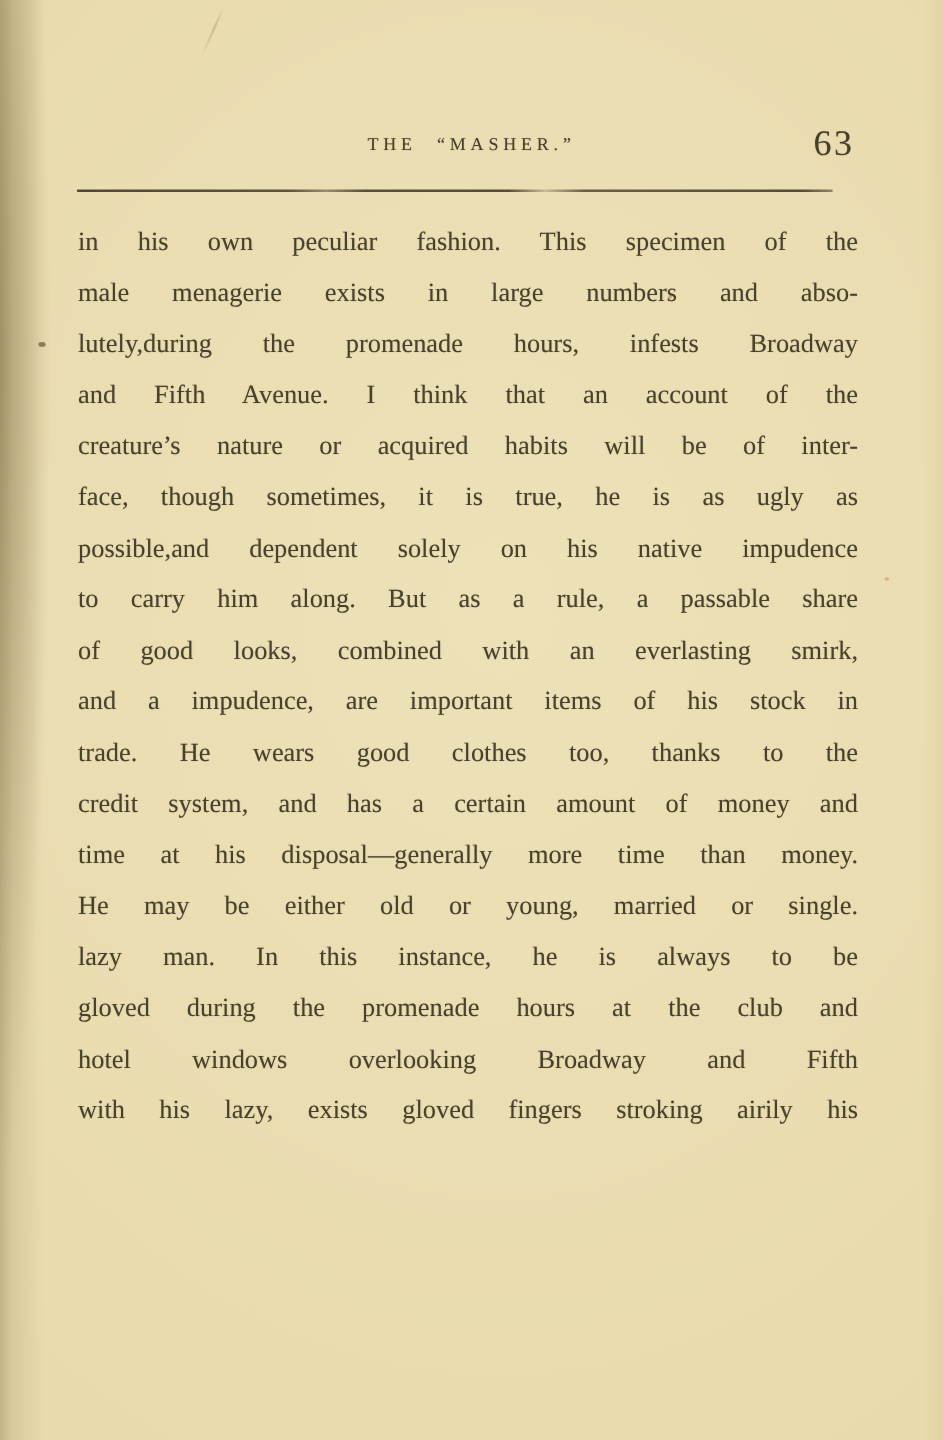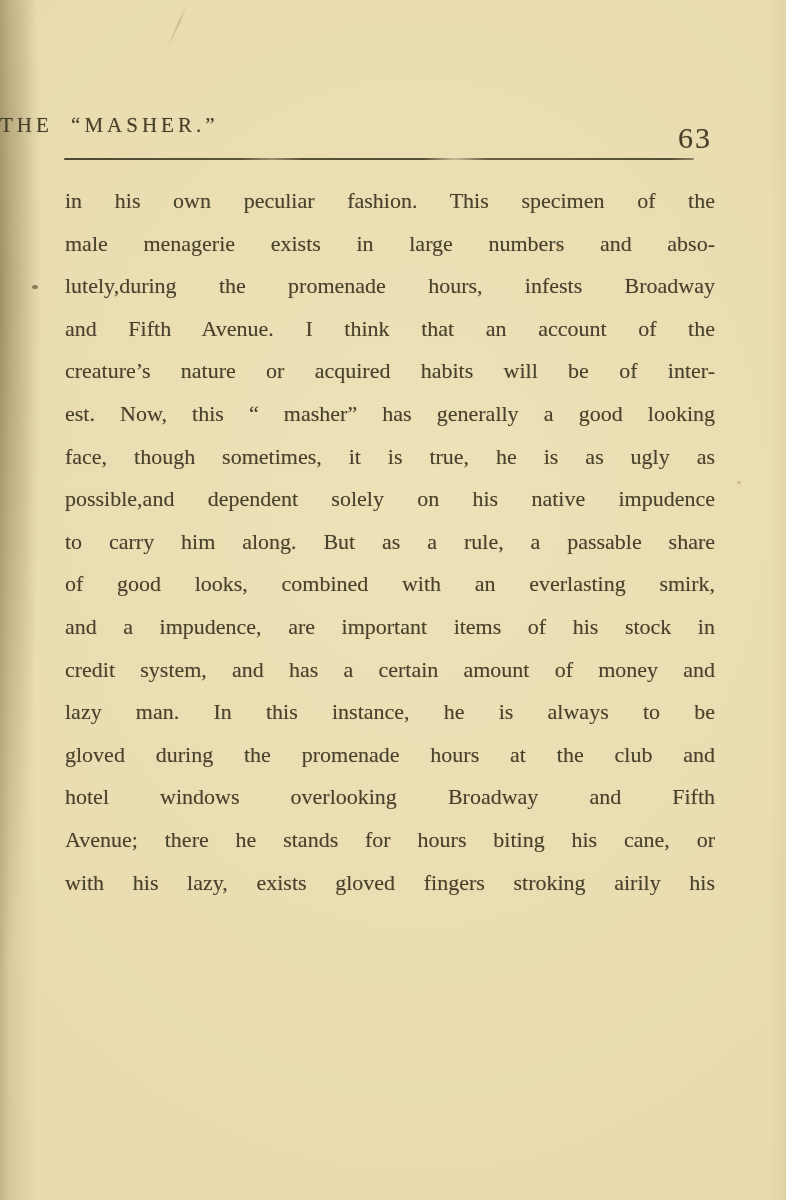--- a/index.html
+++ b/index.html
@@ -21,37 +21,36 @@
       radial-gradient(ellipse 120% 95% at 53% 42%, rgba(255,250,226,0.22), rgba(0,0,0,0) 72%),
       #e8daac;
   }
 
   
   .running-title {
     position: absolute;
     top: 113px;
     left: 0;
     width: 100%;
-    text-align: left;
-    font-size: 21px;
+    text-align: center;
+    font-size: 15px;
     letter-spacing: 4px;
     word-spacing: 9px;
     color: #473f29;
     text-shadow: 0 0 1px rgba(70,62,40,0.35);
     white-space: nowrap;
   }
   .page-number {
     position: absolute;
     top: 103px;
     right: 74px;
     font-size: 30px;
     letter-spacing: 2px;
     color: #473f29;
     text-shadow: 0 0 1px rgba(70,62,40,0.35);
-    margin-top: 18px;
   }
   .header-rule {
     position: absolute;
     top: 158px;
     left: 64px;
     width: 630px;
     height: 2px;
     border-radius: 1px;
     background: linear-gradient(90deg,
       rgba(72,64,42,0.95) 0%,
@@ -117,27 +116,28 @@
   <div class="running-title">THE “MASHER.”</div>
   <div class="page-number">63</div>
   <div class="header-rule"></div>
 
   <div class="body-text">
     <div class="line">in his own peculiar fashion. This specimen of the</div>
     <div class="line">male menagerie exists in large numbers and abso-</div>
     <div class="line">lutely,during the promenade hours, infests Broadway</div>
     <div class="line">and Fifth Avenue. I think that an account of the</div>
     <div class="line">creature’s nature or acquired habits will be of inter-</div>
-    <div class="line">est. Now, this “ masher” has generally a good looking</div>
     <div class="line">face, though sometimes, it is true, he is as ugly as</div>
     <div class="line">possible,and dependent solely on his native impudence</div>
     <div class="line">to carry him along. But as a rule, a passable share</div>
     <div class="line">of good looks, combined with an everlasting smirk,</div>
     <div class="line">and a impudence, are important items of his stock in</div>
+    <div class="line">trade. He wears good clothes too, thanks to the</div>
     <div class="line">credit system, and has a certain amount of money and</div>
+    <div class="line">time at his disposal—generally more time than money.</div>
+    <div class="line">He may be either old or young, married or single.</div>
     <div class="line">lazy man. In this instance, he is always to be</div>
     <div class="line">gloved during the promenade hours at the club and</div>
     <div class="line">hotel windows overlooking Broadway and Fifth</div>
-    <div class="line">Avenue; there he stands for hours biting his cane, or</div>
     <div class="line">with his lazy, exists gloved fingers stroking airily his</div>
   </div>
 
 </div>
 
 </body></html>

